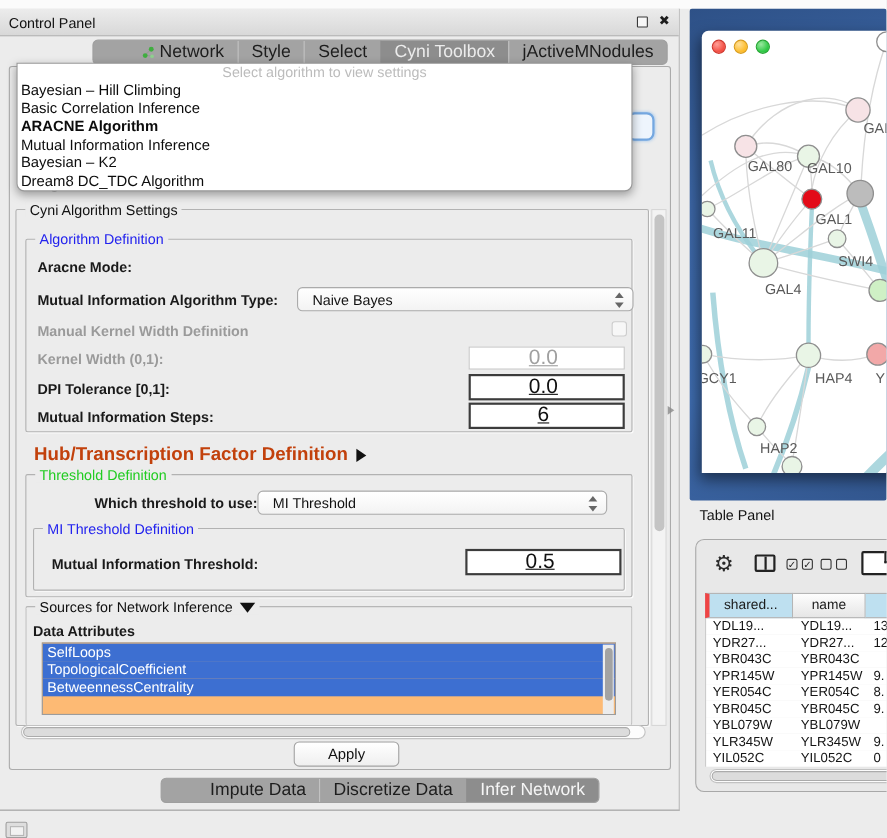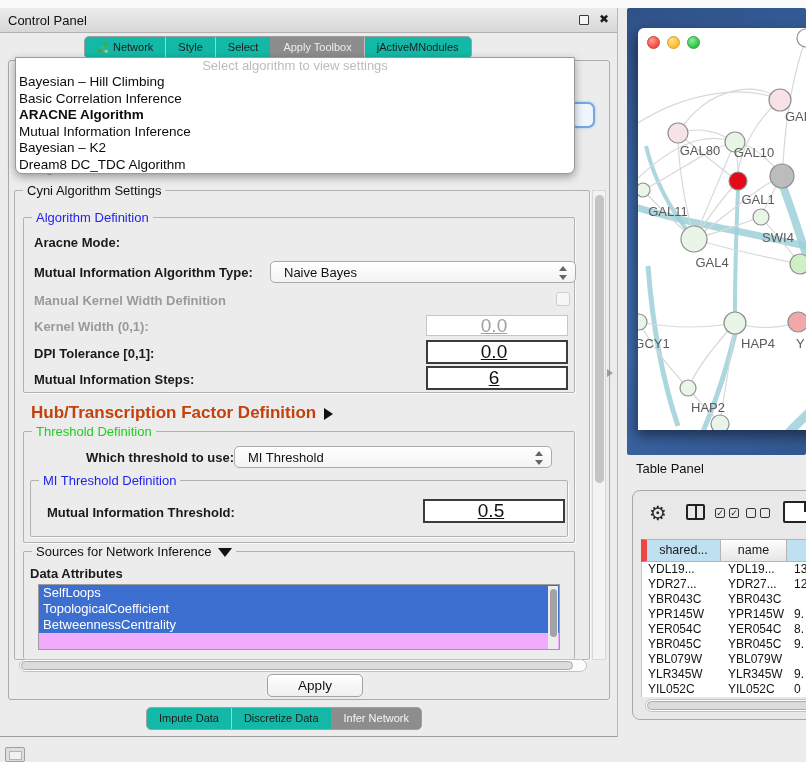--- a/index.html
+++ b/index.html
@@ -15,22 +15,22 @@
   .control-panel { left:0; top:8px; width:618px; height:729px; background:#ececec;
     border-right:1px solid #b9b9b9; border-bottom:1px solid #9c9c9c; }
   .titlebar { left:0; top:0; width:100%; height:25px;
     background:linear-gradient(#ececec,#d8d8d8); border-bottom:1px solid #b0b0b0; }
   .titlebar .title { position:absolute; left:8px; top:0; line-height:25px; font-size:13px; color:#111; }
   .win-float { position:absolute; right:28px; top:7px; width:10px; height:10px;
     border:1.5px solid #3a3a3a; border-radius:1px; background:#f6f6f6; }
   .win-close { position:absolute; right:8px; top:4px; font-size:12px; font-weight:bold; color:#1c1c1c; }
 
   
-  .seg { display:flex; background:#14b8a6; border:1px solid #9f9f9f; border-radius:5px;
-    overflow:hidden; height:23px; font-size:11px; color:#1d1d1d; }
+  .seg { display:flex; background:#a3a3a3; border:1px solid #9f9f9f; border-radius:5px;
+    overflow:hidden; height:23px; font-size:16px; color:#1d1d1d;padding-left:32px; }
   .seg .tab { padding:0 12px; line-height:21px; white-space:nowrap; border-left:1px solid #c2c2c2;
     display:flex; align-items:center; gap:4px; }
   .seg .tab:first-child { border-left:none; }
   .seg .tab.sel { background:#8d8d8d; color:#ececec; border-left-color:#8d8d8d; }
   .seg-top { left:84px; top:28px; }
   .seg-bottom { left:146px; top:699px; }
   .seg-bottom .tab.sel { color:#f6f6f6; }
 
   
   .outer-box { left:8px; top:52px; width:602px; height:640px; border:1px solid #ababab;
@@ -73,21 +73,21 @@
 
   .checkbox { position:absolute; width:14px; height:14px; border:1px solid #cdcdcd;
     border-radius:3px; background:#f7f7f7; }
 
   .tri-right { display:inline-block; width:0; height:0; border-top:6px solid transparent;
     border-bottom:6px solid transparent; border-left:9px solid #111; vertical-align:middle; margin-left:8px; }
   .tri-down { display:inline-block; width:0; height:0; border-left:7px solid transparent;
     border-right:7px solid transparent; border-top:9px solid #111; vertical-align:middle; margin-left:6px; }
 
   
-  .attr-list { position:absolute; background:#f0abfc; border:1px solid #9c9c9c; overflow:hidden; }
+  .attr-list { position:absolute; background:#fdba74; border:1px solid #9c9c9c; overflow:hidden; }
   .attr-item { height:16px; line-height:16px; font-size:13px; color:#fff; background:#3d6fd1;
     padding-left:4px; white-space:nowrap; }
   .alist-sb { position:absolute; right:1px; top:1px; width:10px; height:64px; background:#ececec; }
   .alist-sb .thumb { position:absolute; left:1.5px; top:3px; width:7px; height:48px; background:#a3a3a3; border-radius:4px; }
 
   
   .vscroll { left:592px; top:182px; width:14px; height:470px; background:#f3f3f3; border:1px solid #d7d7d7; }
   .vscroll .thumb { position:absolute; left:1.5px; top:4px; width:9px; height:288px; background:#c4c4c4; border-radius:6px; }
   .hscroll { position:absolute; height:13px; border:1px solid #c2c2c2; border-radius:7px; background:#fcfcfc; }
   .hscroll .thumb { position:absolute; left:1px; top:1px; height:9px; background:#dcdcdc; border:1px solid #ababab; border-radius:5px; }
@@ -126,21 +126,21 @@
   .doc-icon { position:absolute; left:150px; top:10px; width:32px; height:22px; border:2px solid #222;
     border-radius:2px; background:#fff; }
   .doc-icon::after { content:""; position:absolute; right:-2px; top:-2px; width:9px; height:9px;
     background:#e8e8e8; border-left:2px solid #222; border-bottom:2px solid #222; }
 
   .tp-table { position:absolute; left:8px; top:48px; width:210px; }
   .tp-head { display:flex; height:23px; }
   .tp-hcell { border:1px solid #b5b5b5; border-left:none; font-size:12.5px; color:#1a1a1a;
     text-align:center; line-height:21px; background:linear-gradient(#fdfdfd,#e6e6e6);
     overflow:hidden; white-space:nowrap; flex:none; }
-  .tp-hcell:first-child { border-left:6px solid #ef4444; }
+  .tp-hcell:first-child { border-left:4px solid #ef4444; }
   .tp-hcell.hl { background:#bee0f0; }
   .tp-row { display:flex; height:15px; background:#fff; }
   .tp-cell { font-size:12px; color:#141414; padding-left:6px; white-space:nowrap; overflow:hidden; flex:none; line-height:15px; }
   .tp-body { border-left:1px solid #c9c9c9; }
   .tp-hscroll { position:absolute; left:12px; top:208px; width:172px; }
 
   .mini-icon { left:5px; top:747px; width:20px; height:15px; background:#dedede;
     border:1px solid #9f9f9f; border-radius:2px; }
   .mini-icon::after { content:""; position:absolute; left:3px; top:3px; width:11px; height:7px; border:1px solid #b5b5b5; background:#f2f2f2; }
 </style>
@@ -168,21 +168,21 @@
           </svg>
           <span>Network</span>
         </span>
         <span class="tab">
           <span>Style</span>
         </span>
         <span class="tab">
           <span>Select</span>
         </span>
         <span class="tab sel">
-          <span>Apply Toolbox</span>
+          <span>Cyni Toolbox</span>
         </span>
         <span class="tab">
           <span>jActiveMNodules</span>
         </span>
       </div>
 
     <div class="abs outer-box"></div>
     <div class="abs ghost-combo"></div>
     <div class="abs ghost-text">gal-filtered.sif default node</div>
 

